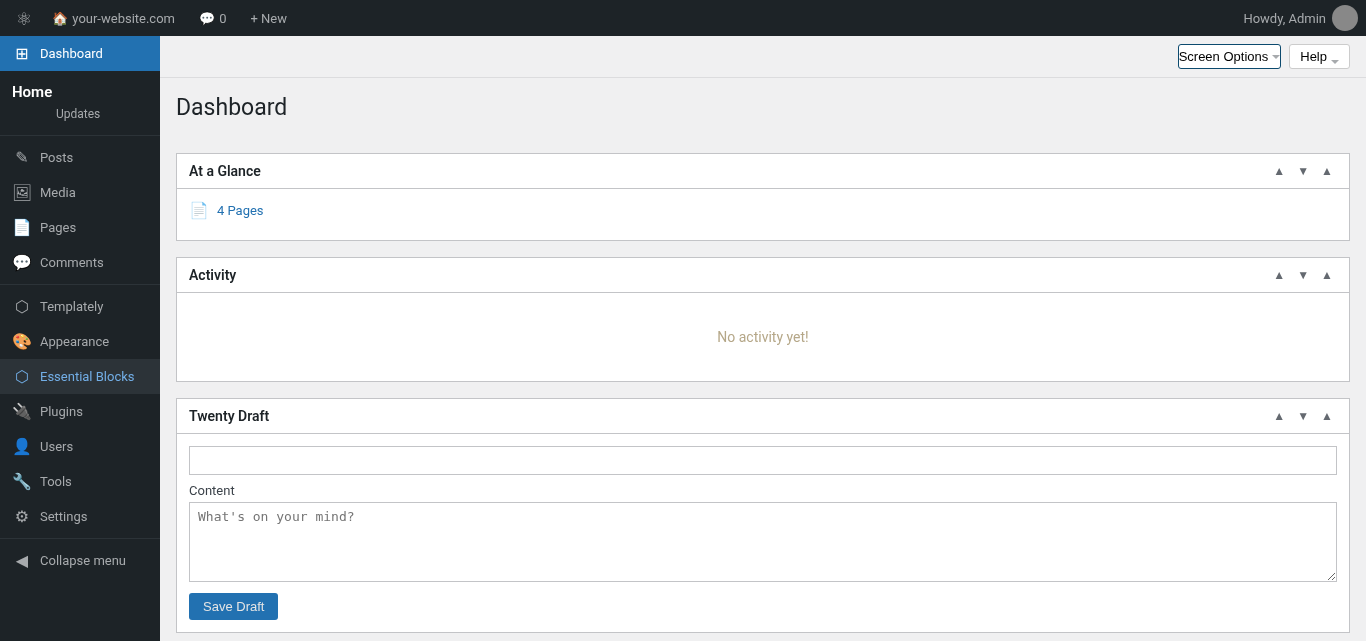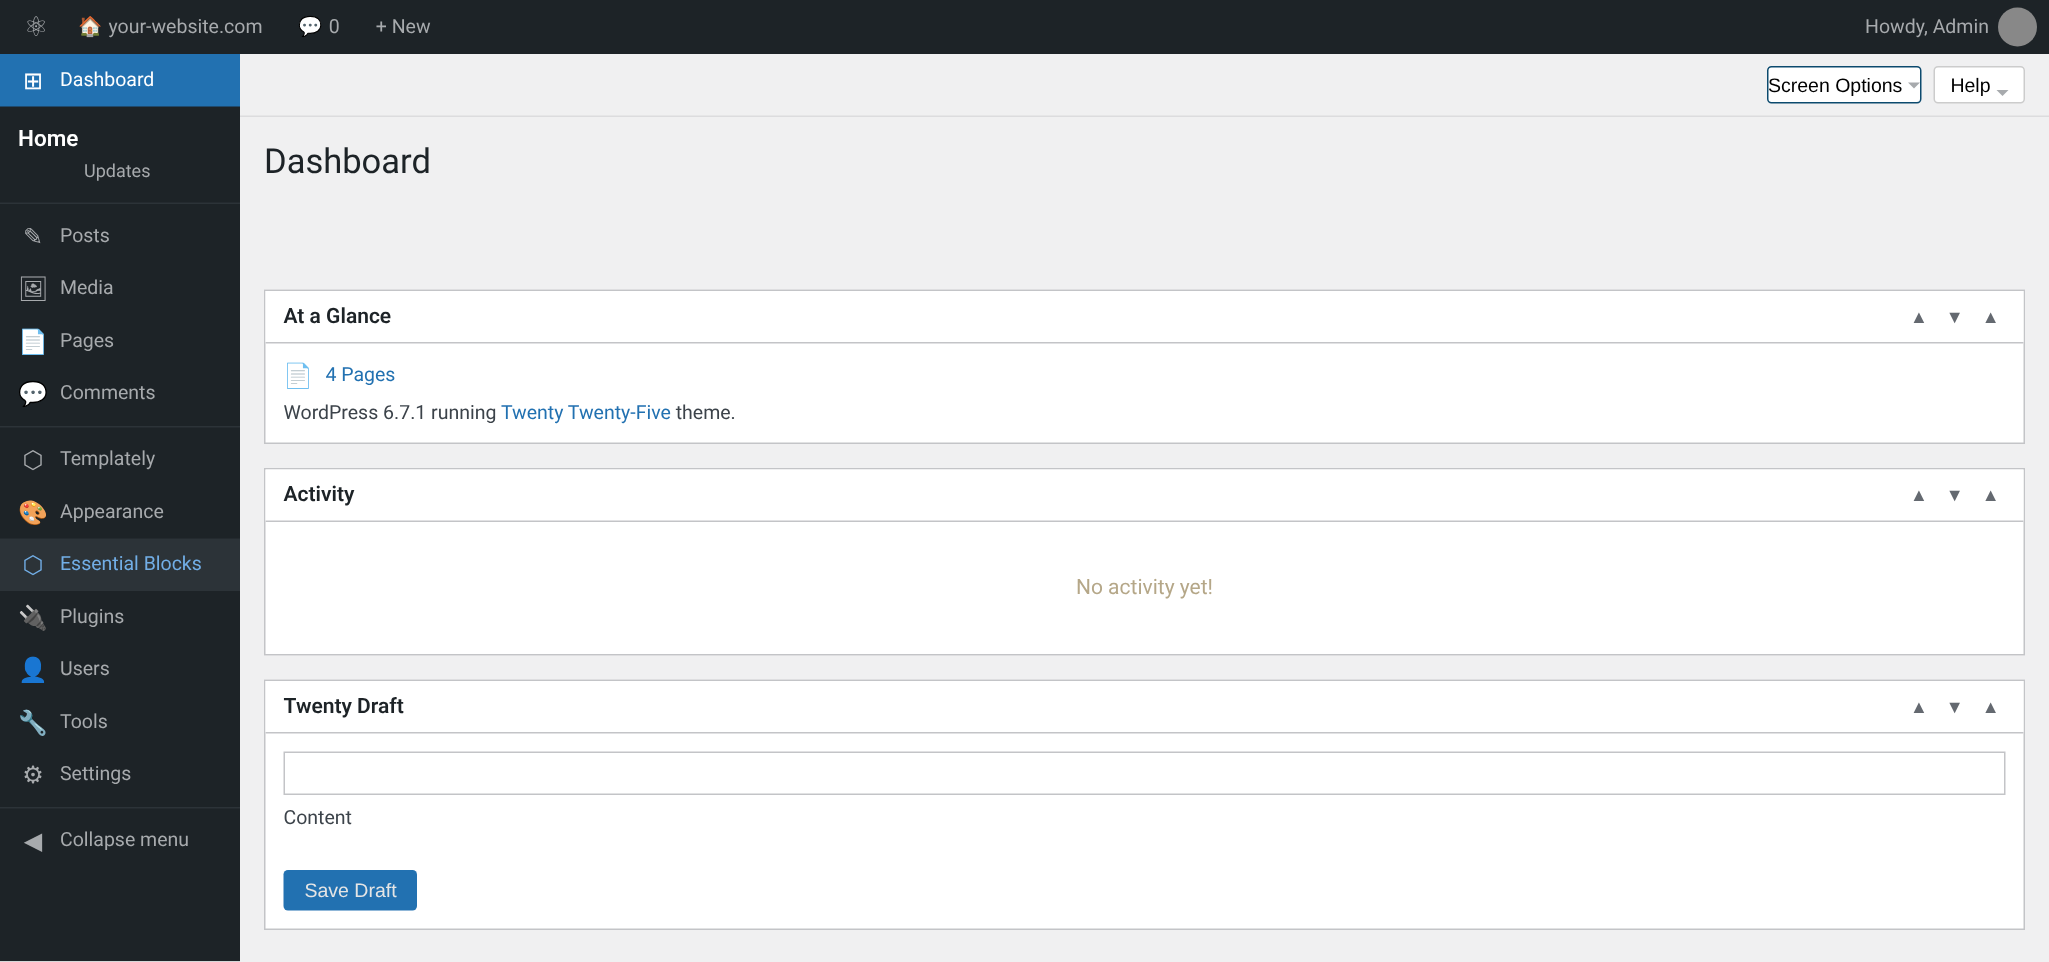--- a/index.html
+++ b/index.html
@@ -31,21 +31,21 @@
     
     #main { flex: 1; display: flex; flex-direction: column; overflow: hidden; }
     #main-header { background: #f0f0f1; display: flex; align-items: center; justify-content: flex-end; padding: 8px 16px; gap: 8px; border-bottom: 1px solid #dcdcde; flex-shrink: 0; }
     .screen-options-btn { background: #fff; border: 1px solid #0c4a6e; padding: 4px 0; font-size: 13px; cursor: pointer; border-radius: 3px; display: flex; align-items: center; gap: 4px; }
     .help-btn { background: #fff; border: 1px solid #ccc; padding: 4px 10px; font-size: 13px; cursor: pointer; border-radius: 3px; display: flex; align-items: flex-end; gap: 4px; }
 
     #main-content { flex: 1; overflow-y: auto; padding: 16px; display: flex; gap: 16px; }
     .page-title { font-size: 23px; font-weight: 400; color: #1d2327; margin-bottom: 16px; }
 
     
-    .left-col { flex: 1; min-width: 0; margin-top: 40px; }
+    .left-col { flex: 1; min-width: 0; }
 
     
     .widget { background: #fff; border: 1px solid #c3c4c7; margin-bottom: 16px; }
     .widget-header { display: flex; align-items: center; justify-content: space-between; padding: 8px 12px; border-bottom: 1px solid #c3c4c7; background: #fff; }
     .widget-title { font-size: 14px; font-weight: 600; color: #1d2327; }
     .widget-controls { display: flex; gap: 4px; }
     .widget-ctrl-btn { background: none; border: none; cursor: pointer; color: #646970; font-size: 12px; padding: 2px 4px; }
     .widget-body { padding: 12px; }
 
     
@@ -195,23 +195,20 @@
               <button class="widget-ctrl-btn">▲</button>
               <button class="widget-ctrl-btn">▼</button>
               <button class="widget-ctrl-btn">▲</button>
             </div>
           </div>
           <div class="widget-body">
             <div class="at-glance-item">
               <span class="at-glance-icon">📄</span>
               <a class="at-glance-link" href="#">4 Pages</a>
             </div>
-            <p class="at-glance-text">
-              <span>WordPress 6.7.1 running </span><a href="#">Twenty Twenty-Five</a><span> theme.</span>
-            </p>
           </div>
         </div>
 
         <div class="widget">
           <div class="widget-header">
             <span class="widget-title">Activity</span>
             <div class="widget-controls">
               <button class="widget-ctrl-btn">▲</button>
               <button class="widget-ctrl-btn">▼</button>
               <button class="widget-ctrl-btn">▲</button>
@@ -227,20 +224,21 @@
             <span class="widget-title">Twenty Draft</span>
             <div class="widget-controls">
               <button class="widget-ctrl-btn">▲</button>
               <button class="widget-ctrl-btn">▼</button>
               <button class="widget-ctrl-btn">▲</button>
             </div>
           </div>
           <div class="widget-body">
             <input class="quick-draft-input" type="text" placeholder="" style="">
             <span class="content-label">Content</span>
+            <textarea class="quick-draft-textarea" placeholder="What's on your mind?" style=""></textarea>
             <br>
             <button class="save-draft-btn">Save Draft</button>
           </div>
         </div>
 
       </div>
 
     </div>
   </div>
 </div>

